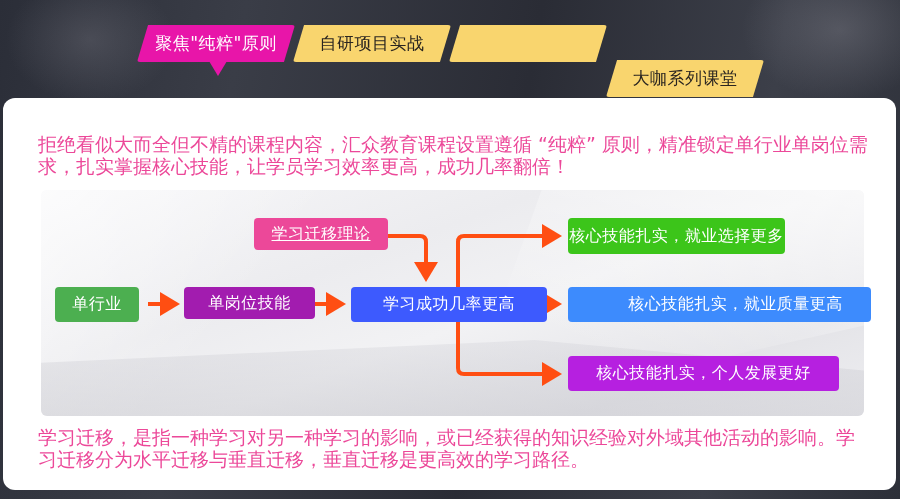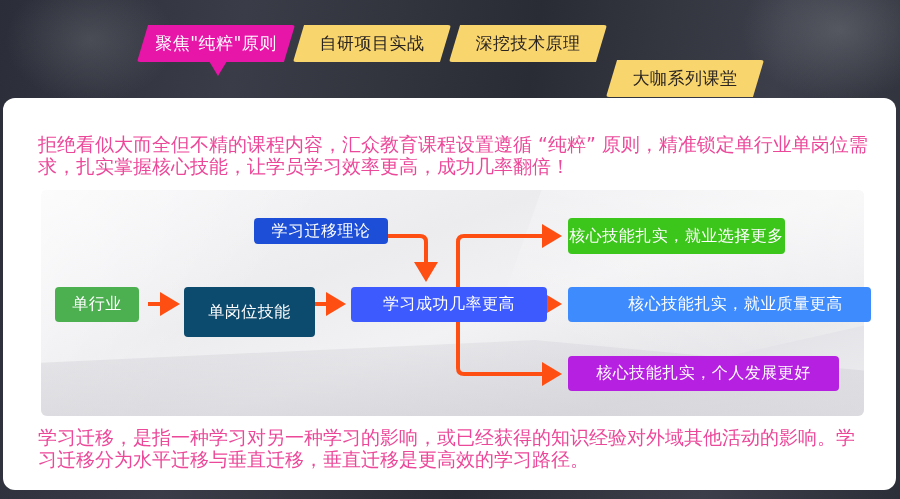--- a/index.html
+++ b/index.html
@@ -67,21 +67,20 @@
     <div class="shape"></div>
     <span class="label">聚焦"纯粹"原则</span>
   </div>
   <div class="tab-pointer"></div>
   <div class="tab" style="left:293px;">
     <div class="shape"></div>
     <span class="label">自研项目实战</span>
   </div>
   <div class="tab" style="left:449px;">
     <div class="shape"></div>
-    <span class="label">深挖技术原理</span>
   </div>
   <div class="tab" style="left:606px;margin-top:35px;">
     <div class="shape"></div>
     <span class="label">大咖系列课堂</span>
   </div>
 </div>
 
 <div class="card"></div>
 
 <div class="para top">拒绝看似大而全但不精的课程内容，汇众教育课程设置遵循 “纯粹” 原则，精准锁定单行业单岗位需求，扎实掌握核心技能，让学员学习效率更高，成功几率翻倍！</div>
@@ -104,24 +103,24 @@
     <path d="M388 236 L420 236 Q426 236 426 242 L426 278" marker-end="url(#ah)"></path>
     <line x1="531" y1="304" x2="558" y2="304" marker-end="url(#ah)"></line>
     <path d="M458 287 L458 242 Q458 236 464 236 L558 236" marker-end="url(#ah)"></path>
     <path d="M458 322 L458 368 Q458 374 464 374 L558 374" marker-end="url(#ah)"></path>
   </g>
 </svg>
 
 <div class="box" style="left:55px;top:287px;width:84px;height:35px;background:#4caf50;">
   <span>单行业</span>
 </div>
-<div class="box" style="left:184px;top:287px;width:131px;height:50px;background:#0c4a6e;">
+<div class="box" style="left:184px;top:287px;width:131px;height:32px;background:#a21caf;">
   <span>单岗位技能</span>
 </div>
-<div class="box" style="left:254px;top:218px;width:134px;height:26px;background:#1d4ed8;">
+<div class="box" style="left:254px;top:218px;width:134px;height:32px;background:#ec4899;text-decoration:underline;">
   <span>学习迁移理论</span>
 </div>
 <div class="box" style="left:351px;top:287px;width:196px;height:35px;background:#3d5afe;">
   <span>学习成功几率更高</span>
 </div>
 <div class="box" style="left:568px;top:218px;width:217px;height:36px;background:#3cc51a;">
   <span>核心技能扎实，就业选择更多</span>
 </div>
 <div class="box" style="left:568px;top:287px;width:271px;height:35px;background:#3d8bfd;padding-left:32px;">
   <span>核心技能扎实，就业质量更高</span>

